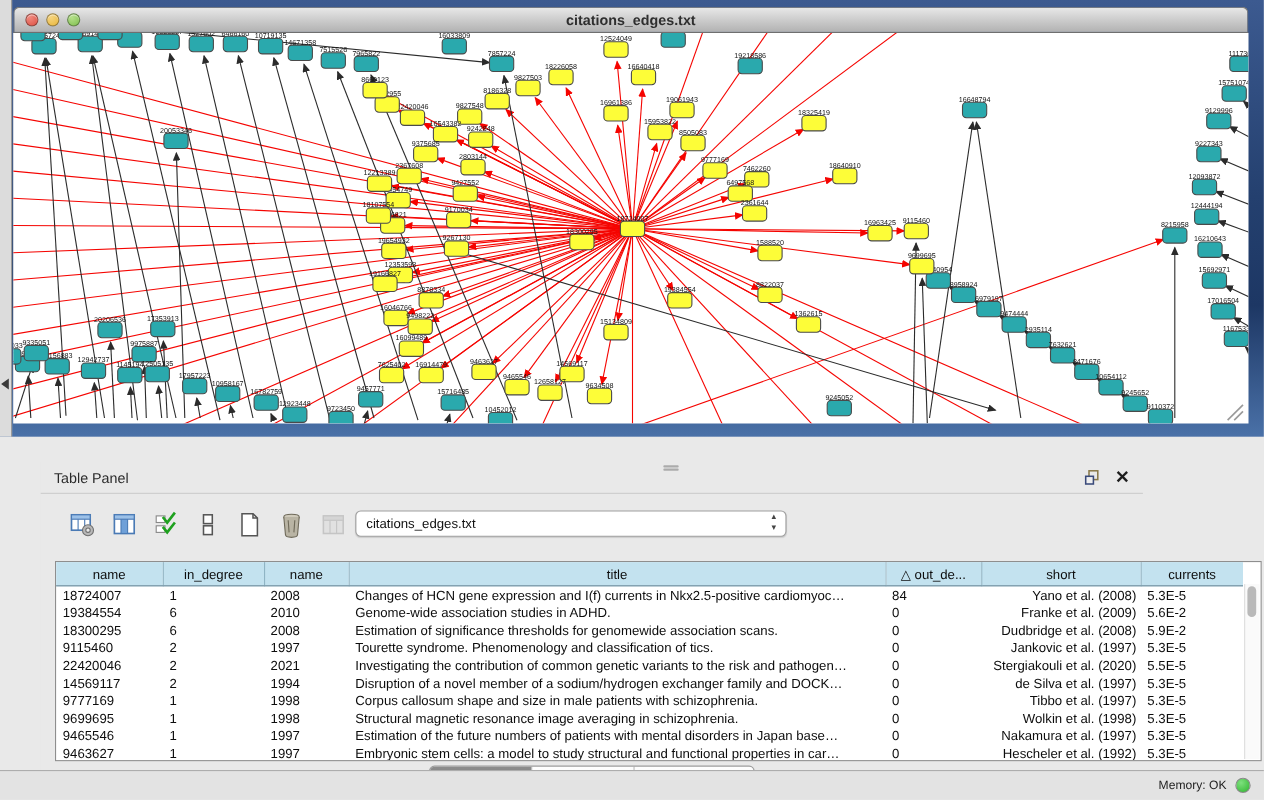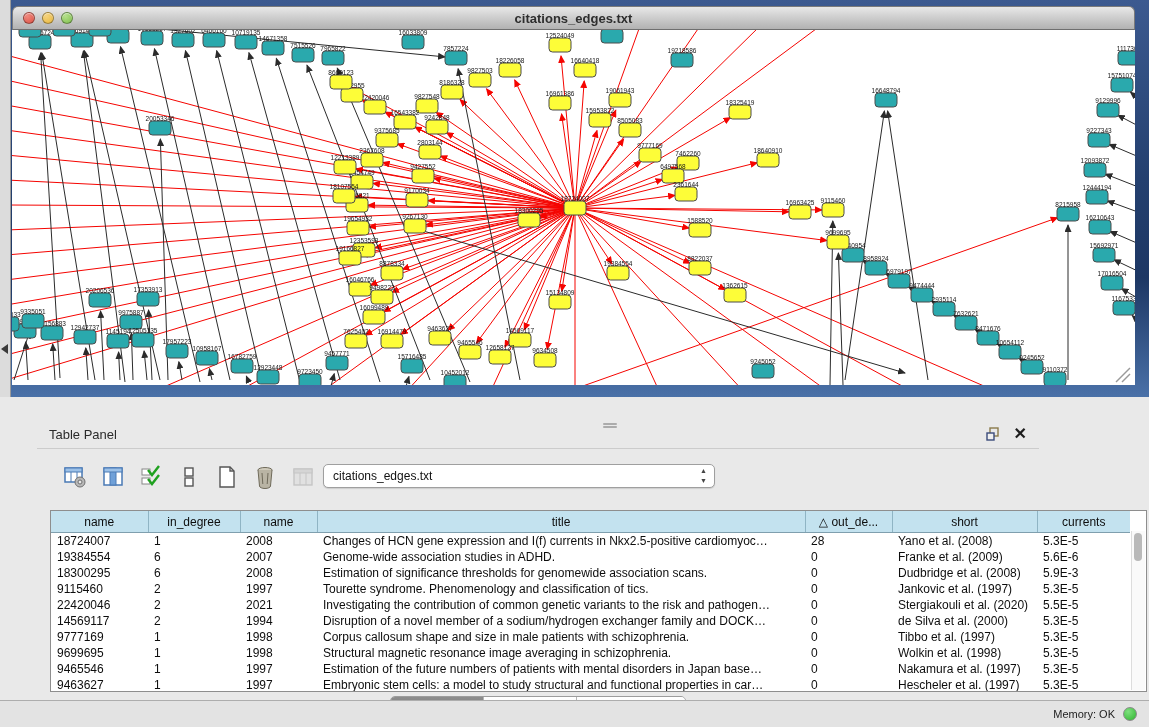--- a/index.html
+++ b/index.html
@@ -45,21 +45,21 @@
   
   .tablewrap{position:absolute;left:13px;top:90px;width:1097px;height:182px;background:#fff;
              border:1px solid #8e8e8e;box-sizing:border-box;overflow:hidden;}
   table.grid{border-collapse:collapse;table-layout:fixed;width:1079px;font-size:12px;color:#0d0d0d;padding-left:42px;}
   table.grid th{height:19px;background:#c3e2ef;border-right:1px solid #8fb4c4;
                 border-bottom:1px solid #7f9fae;font-weight:normal;font-size:12px;
                 text-align:center;overflow:hidden;white-space:nowrap;cursor:pointer;}
   table.grid th:last-child{border-right:none;}
   table.grid td{height:16px;padding:0 4px 0 6px;white-space:nowrap;overflow:hidden;
                 text-overflow:clip;line-height:16px;}
-  td.al-center{text-align:left;}
+  td.al-center{text-align:right;}
   .vscroll{position:absolute;right:1px;top:20px;bottom:1px;width:13px;background:#fafafa;
            border-left:1px solid #ddd;}
   .vthumb{position:absolute;left:2px;top:2px;width:8px;height:28px;background:#b9b9b9;
           border-radius:4px;cursor:pointer;}
   
   .tabs{position:absolute;left:0;top:276px;width:100%;display:flex;justify-content:center;}
   .tabgroup{display:flex;border:1px solid #9c9c9c;border-radius:5px;overflow:hidden;
             box-shadow:0 1px 1px rgba(0,0,0,.10);}
   .tab{padding:3px 16px;font-size:12px;background:linear-gradient(#ffffff,#f2f2f2);
        color:#1c1c1c;border-right:1px solid #b5b5b5;cursor:pointer;}
@@ -809,41 +809,41 @@
               <th>short</th>
               <th>currents</th>
             </tr>
           </thead>
           <tbody>
             <tr>
               <td class="">18724007</td>
               <td class="">1</td>
               <td class="">2008</td>
               <td class="">Changes of HCN gene expression and I(f) currents in Nkx2.5-positive cardiomyoc…</td>
-              <td class="">28</td>
+              <td class="">84</td>
               <td class="al-center">Yano et al. (2008)</td>
               <td class="">5.3E-5</td>
             </tr>
             <tr>
               <td class="">19384554</td>
               <td class="">6</td>
-              <td class="">2007</td>
+              <td class="">2010</td>
               <td class="">Genome-wide association studies in ADHD.</td>
               <td class="">0</td>
               <td class="al-center">Franke et al. (2009)</td>
-              <td class="">5.6E-6</td>
+              <td class="">5.6E-2</td>
             </tr>
             <tr>
               <td class="">18300295</td>
               <td class="">6</td>
               <td class="">2008</td>
               <td class="">Estimation of significance thresholds for genomewide association scans.</td>
               <td class="">0</td>
               <td class="al-center">Dudbridge et al. (2008)</td>
-              <td class="">5.9E-3</td>
+              <td class="">5.9E-2</td>
             </tr>
             <tr>
               <td class="">9115460</td>
               <td class="">2</td>
               <td class="">1997</td>
               <td class="">Tourette syndrome. Phenomenology and classification of tics.</td>
               <td class="">0</td>
               <td class="al-center">Jankovic et al. (1997)</td>
               <td class="">5.3E-5</td>
             </tr>
@@ -855,21 +855,21 @@
               <td class="">0</td>
               <td class="al-center">Stergiakouli et al. (2020)</td>
               <td class="">5.5E-5</td>
             </tr>
             <tr>
               <td class="">14569117</td>
               <td class="">2</td>
               <td class="">1994</td>
               <td class="">Disruption of a novel member of a sodium/hydrogen exchanger family and DOCK…</td>
               <td class="">0</td>
-              <td class="al-center">de Silva et al. (2000)</td>
+              <td class="al-center">de Silva et al. (1997)</td>
               <td class="">5.3E-5</td>
             </tr>
             <tr>
               <td class="">9777169</td>
               <td class="">1</td>
               <td class="">1998</td>
               <td class="">Corpus callosum shape and size in male patients with schizophrenia.</td>
               <td class="">0</td>
               <td class="al-center">Tibbo et al. (1997)</td>
               <td class="">5.3E-5</td>
@@ -891,21 +891,21 @@
               <td class="">0</td>
               <td class="al-center">Nakamura et al. (1997)</td>
               <td class="">5.3E-5</td>
             </tr>
             <tr>
               <td class="">9463627</td>
               <td class="">1</td>
               <td class="">1997</td>
               <td class="">Embryonic stem cells: a model to study structural and functional properties in car…</td>
               <td class="">0</td>
-              <td class="al-center">Hescheler et al. (1997)</td>
+              <td class="al-center">Hescheler et al. (1992)</td>
               <td class="">5.3E-5</td>
             </tr>
           </tbody>
         </table>
       <div class="vscroll">
         <div class="vthumb"></div>
       </div>
     </div>
 
     <div class="tabs">

